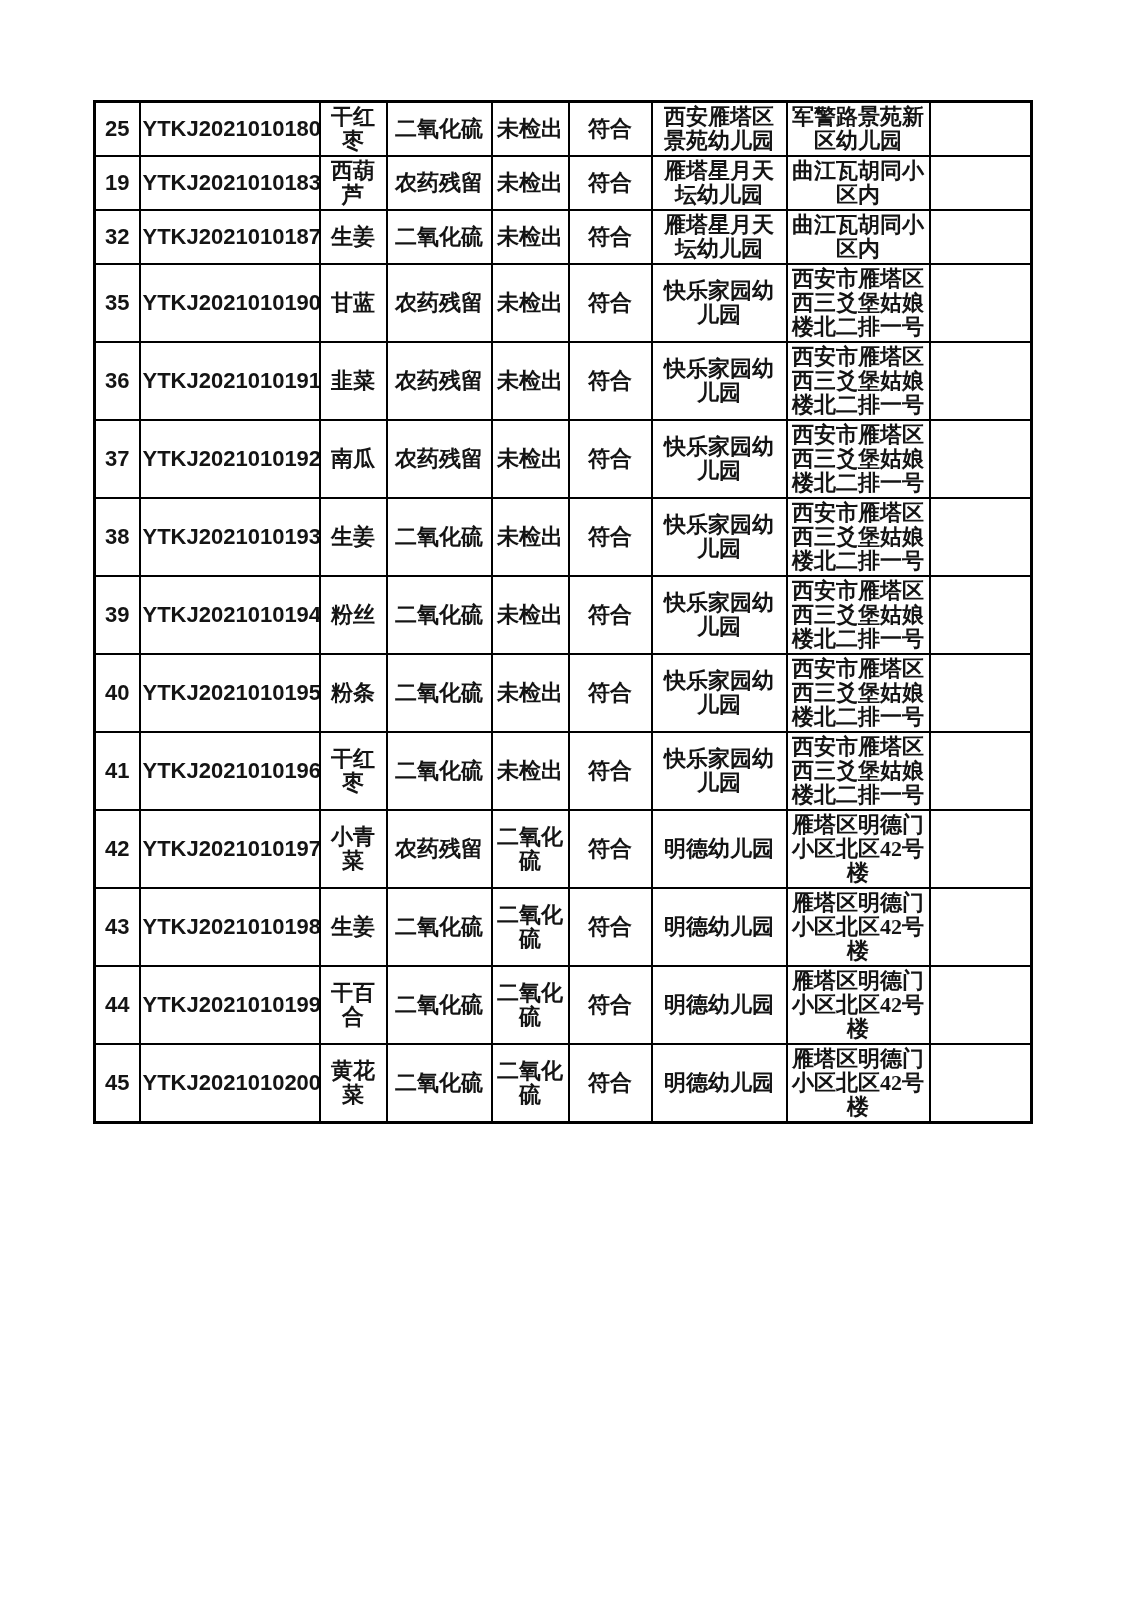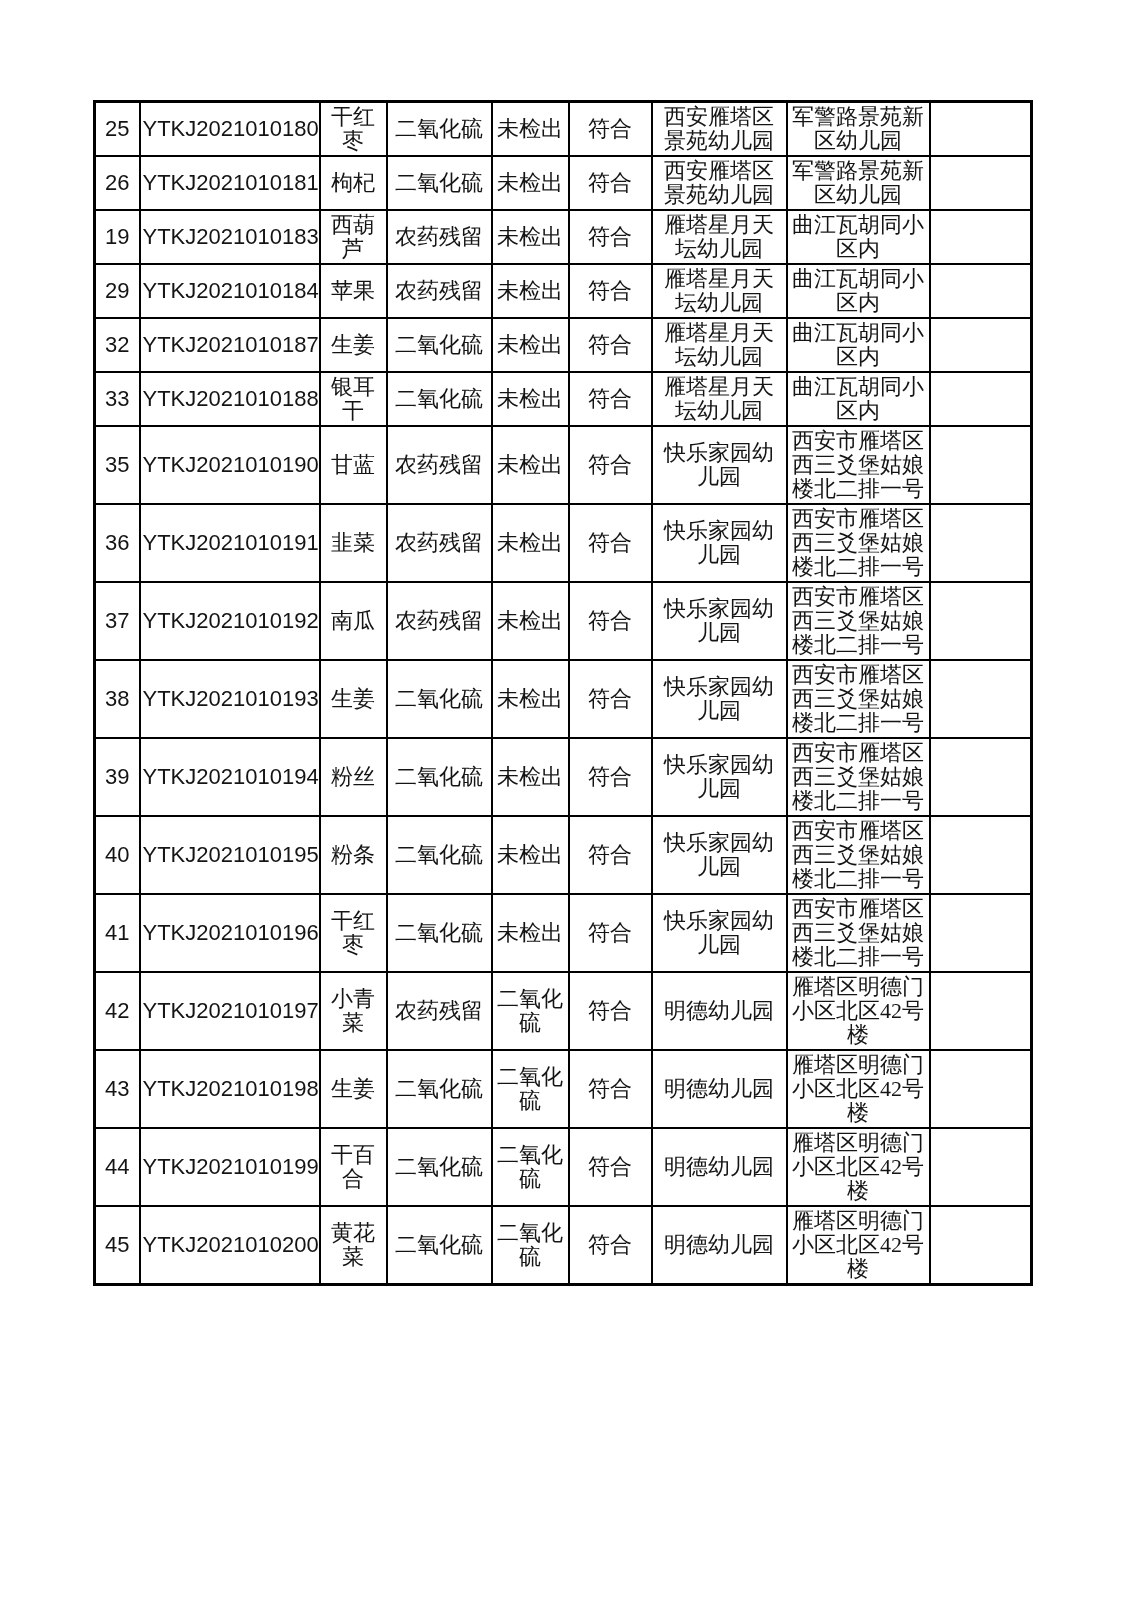--- a/index.html
+++ b/index.html
@@ -20,20 +20,21 @@
     background: #ffffff;
   }
   table.results {
     position: absolute;
     left: 93px;
     top: 100px;
     width: 937px;
     border-collapse: collapse;
     table-layout: fixed;
     border: 3px solid #000000;
+    font-weight: bold;
   }
   table.results td {
     border: 2px solid #000000;
     text-align: center;
     vertical-align: middle;
     font-size: 22px;
     line-height: 24px;
     padding: 2px 2px;
     overflow: hidden;
   }
@@ -79,67 +80,34 @@
     <td class="cell-code">YTKJ2021010180</td>
     <td class="cell-sample">干红枣</td>
     <td class="cell-item">二氧化硫</td>
     <td class="cell-result">未检出</td>
     <td class="cell-conclusion">符合</td>
     <td class="cell-org">西安雁塔区景苑幼儿园</td>
     <td class="cell-address">军警路景苑新区幼儿园</td>
     <td class="cell-note"></td>
   </tr>
         <tr>
-    <td class="cell-no">26</td>
-    <td class="cell-code">YTKJ2021010181</td>
-    <td class="cell-sample">枸杞</td>
-    <td class="cell-item">二氧化硫</td>
-    <td class="cell-result">未检出</td>
-    <td class="cell-conclusion">符合</td>
-    <td class="cell-org">西安雁塔区景苑幼儿园</td>
-    <td class="cell-address">军警路景苑新区幼儿园</td>
-    <td class="cell-note"></td>
-  </tr>
-        <tr>
     <td class="cell-no">19</td>
     <td class="cell-code">YTKJ2021010183</td>
     <td class="cell-sample">西葫芦</td>
     <td class="cell-item">农药残留</td>
     <td class="cell-result">未检出</td>
     <td class="cell-conclusion">符合</td>
     <td class="cell-org">雁塔星月天坛幼儿园</td>
     <td class="cell-address">曲江瓦胡同小区内</td>
     <td class="cell-note"></td>
   </tr>
         <tr>
-    <td class="cell-no">29</td>
-    <td class="cell-code">YTKJ2021010184</td>
-    <td class="cell-sample">苹果</td>
-    <td class="cell-item">农药残留</td>
-    <td class="cell-result">未检出</td>
-    <td class="cell-conclusion">符合</td>
-    <td class="cell-org">雁塔星月天坛幼儿园</td>
-    <td class="cell-address">曲江瓦胡同小区内</td>
-    <td class="cell-note"></td>
-  </tr>
-        <tr>
     <td class="cell-no">32</td>
     <td class="cell-code">YTKJ2021010187</td>
     <td class="cell-sample">生姜</td>
-    <td class="cell-item">二氧化硫</td>
-    <td class="cell-result">未检出</td>
-    <td class="cell-conclusion">符合</td>
-    <td class="cell-org">雁塔星月天坛幼儿园</td>
-    <td class="cell-address">曲江瓦胡同小区内</td>
-    <td class="cell-note"></td>
-  </tr>
-        <tr>
-    <td class="cell-no">33</td>
-    <td class="cell-code">YTKJ2021010188</td>
-    <td class="cell-sample">银耳干</td>
     <td class="cell-item">二氧化硫</td>
     <td class="cell-result">未检出</td>
     <td class="cell-conclusion">符合</td>
     <td class="cell-org">雁塔星月天坛幼儿园</td>
     <td class="cell-address">曲江瓦胡同小区内</td>
     <td class="cell-note"></td>
   </tr>
         <tr>
     <td class="cell-no">35</td>
     <td class="cell-code">YTKJ2021010190</td>

